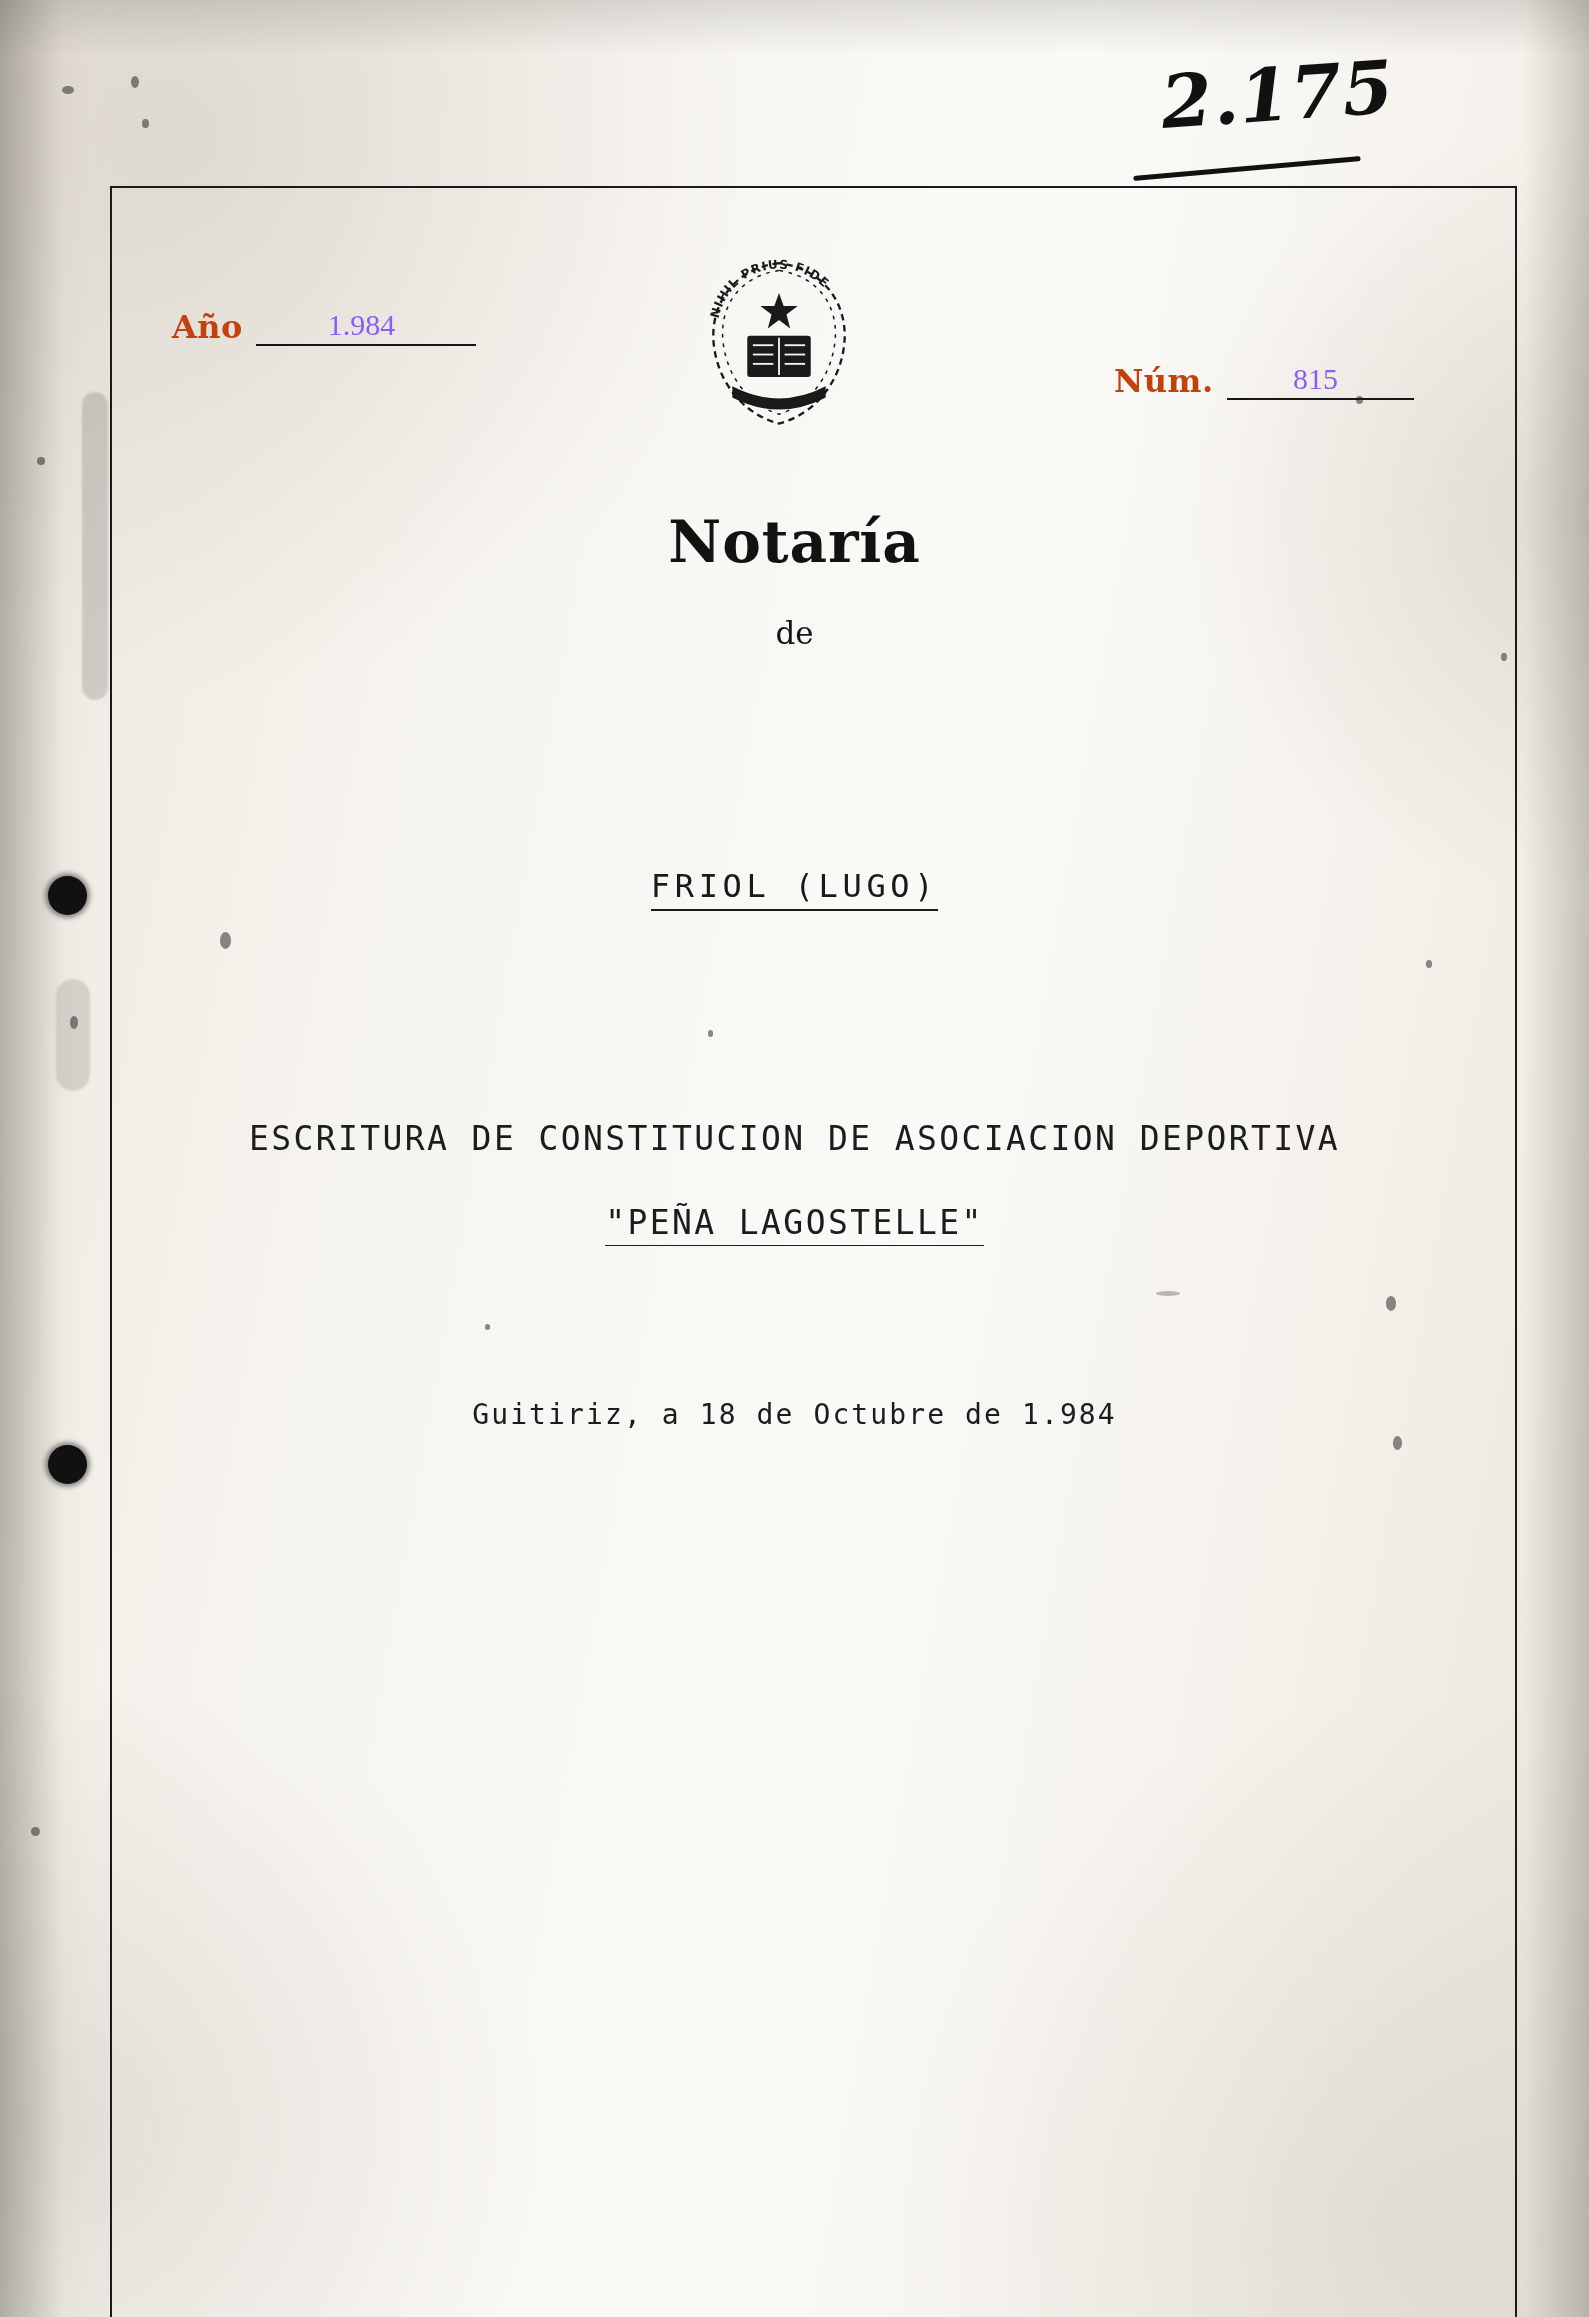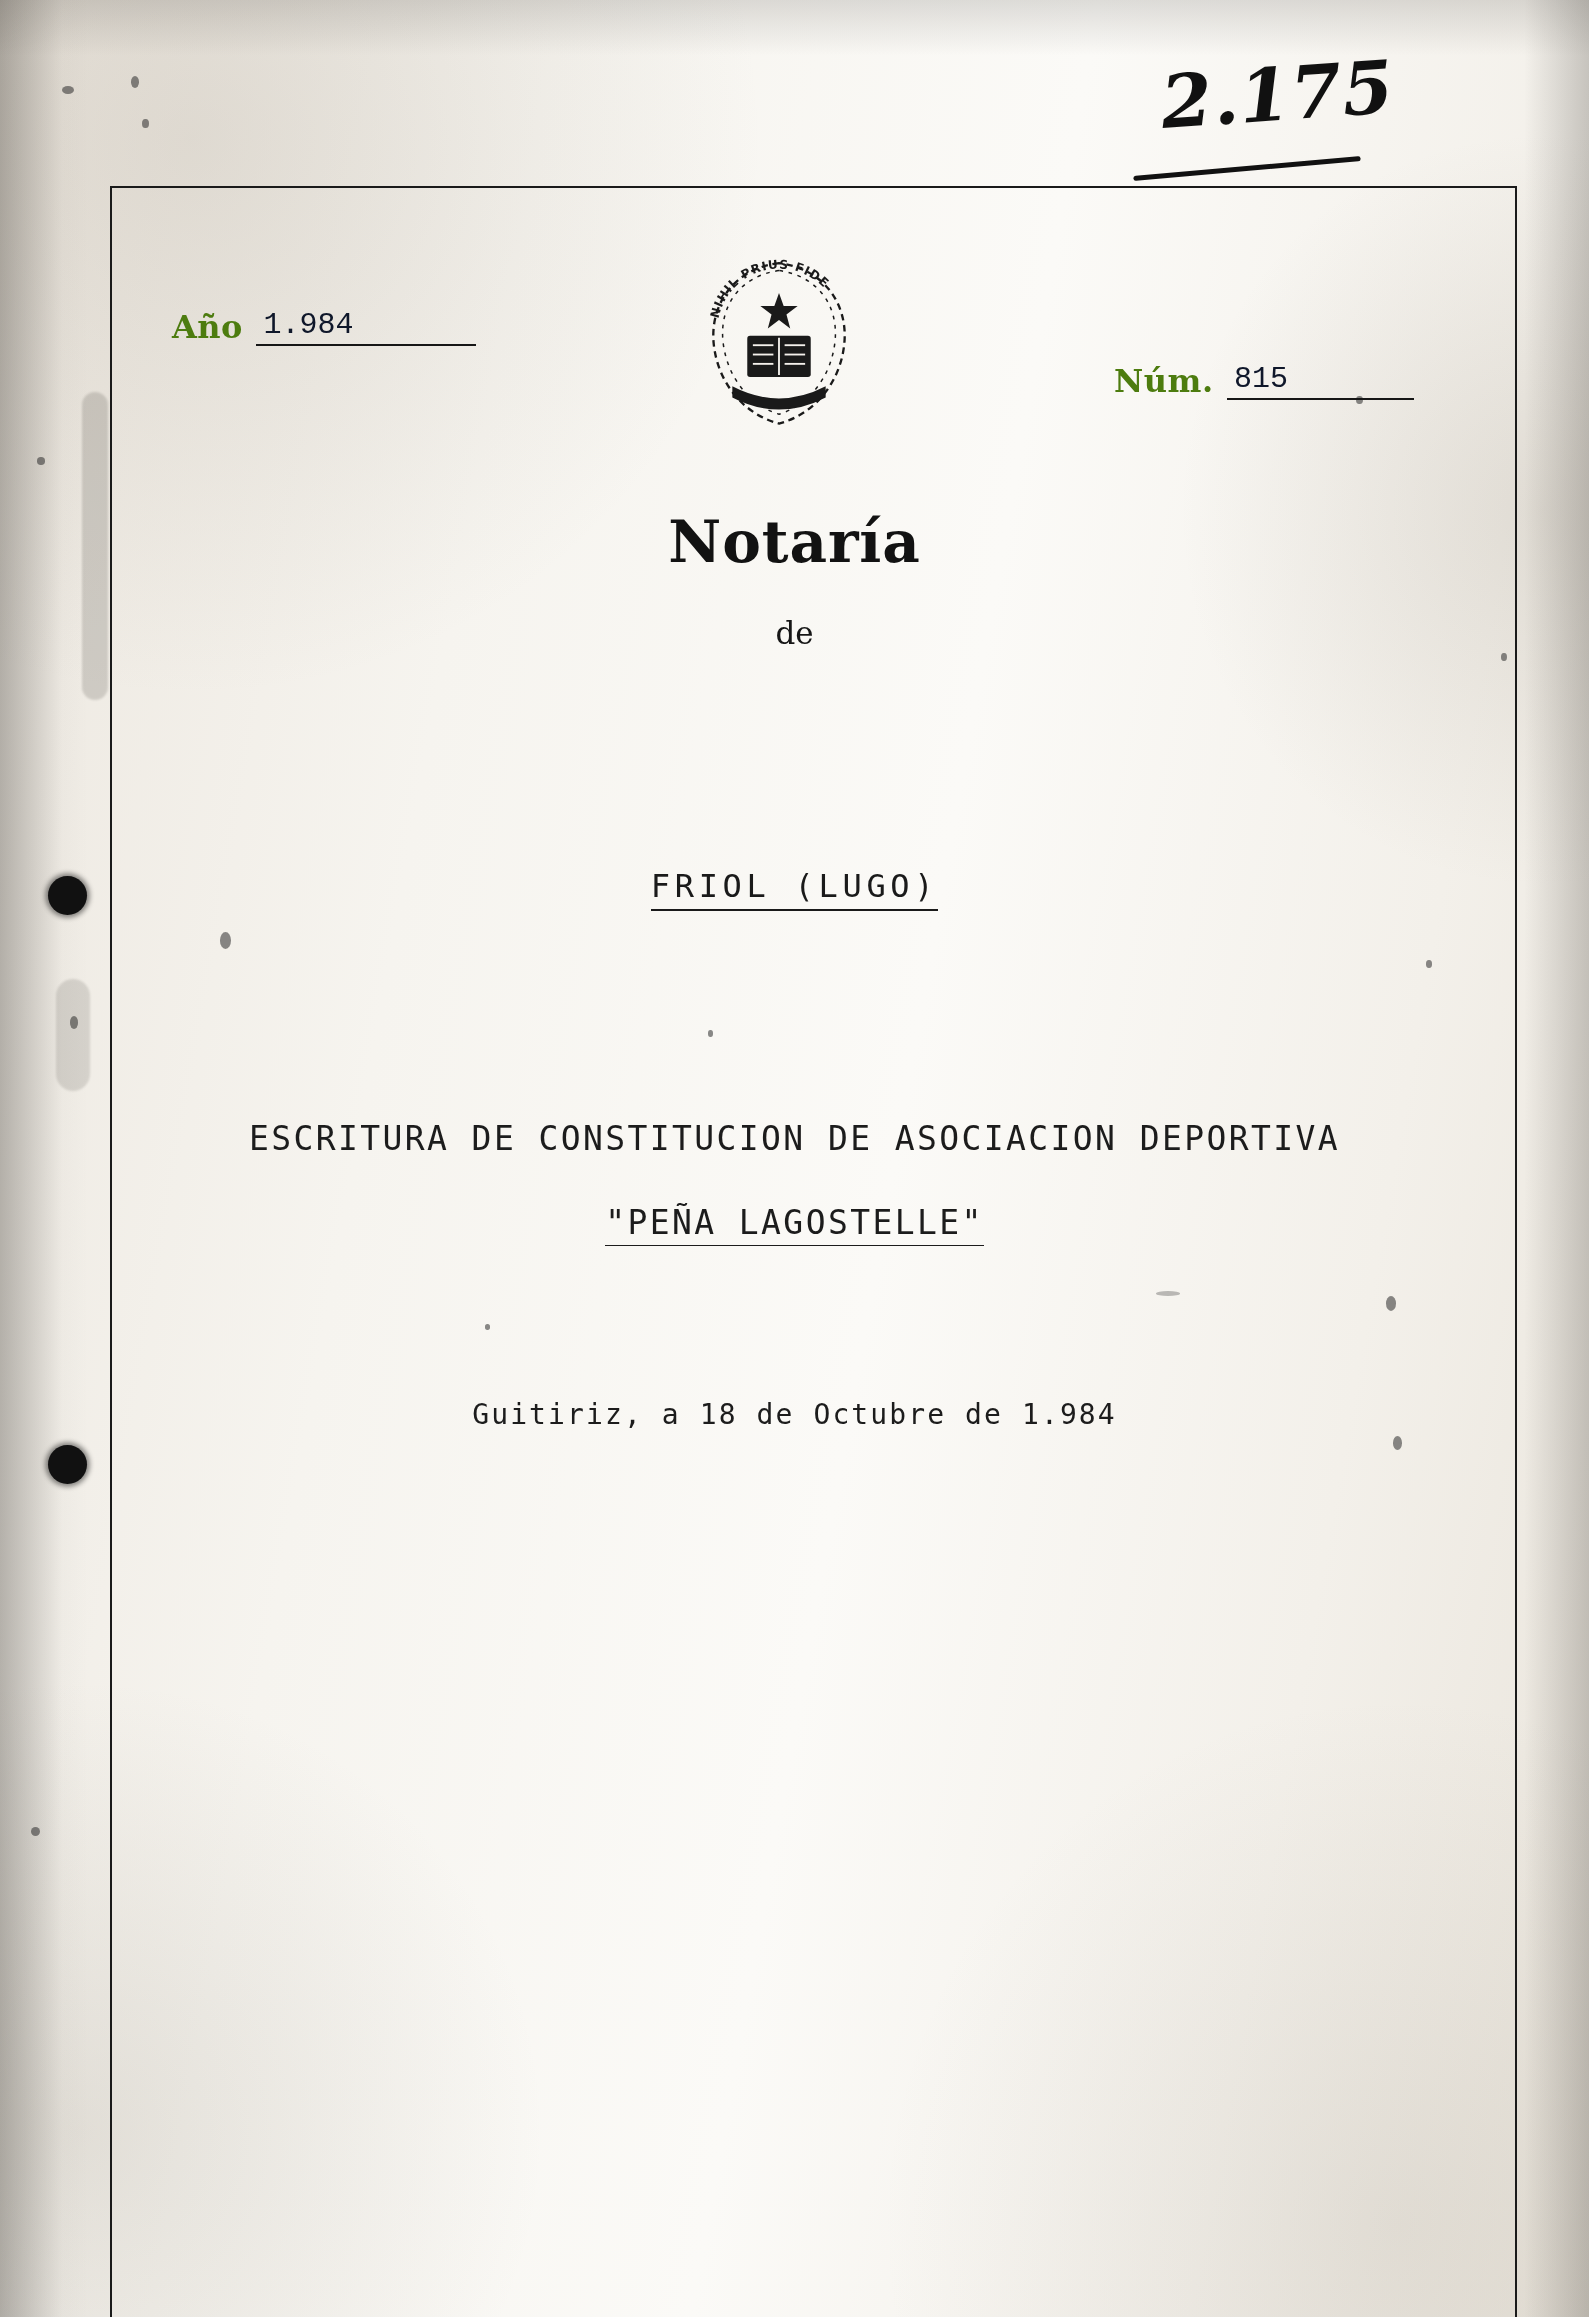--- a/index.html
+++ b/index.html
@@ -112,31 +112,31 @@
   .field {
     position: absolute;
     display: flex;
     align-items: flex-end;
     gap: 13px;
   }
   .field-label {
     font-family: "DejaVu Serif", serif;
     font-weight: 700;
     font-size: 32px;
-    color: #4d7c0f;
+    color: #c2410c;
     letter-spacing: 0.5px;
   }
   .field-value {
-    font-family: Liberation Mono, monospace;
+    font-family: Liberation Serif, serif;
     font-size: 30px;
-    color: #0f172a;
+    color: #8b5cf6;
     padding: 0 17px 1.9px 7.5px;
     border-bottom: 2.8px solid #161616;
     min-width: 196px;
-    text-align: left;
+    text-align: center;
   }
   .field-year { left: 172px; top: 308px; }
   .field-num  { left: 1114px; top: 317px; margin-top: 45px; }
   .field-num .field-value { min-width: 163px; }
 
   
   .crest {
     position: absolute;
     left: 695px;
     top: 250px;

